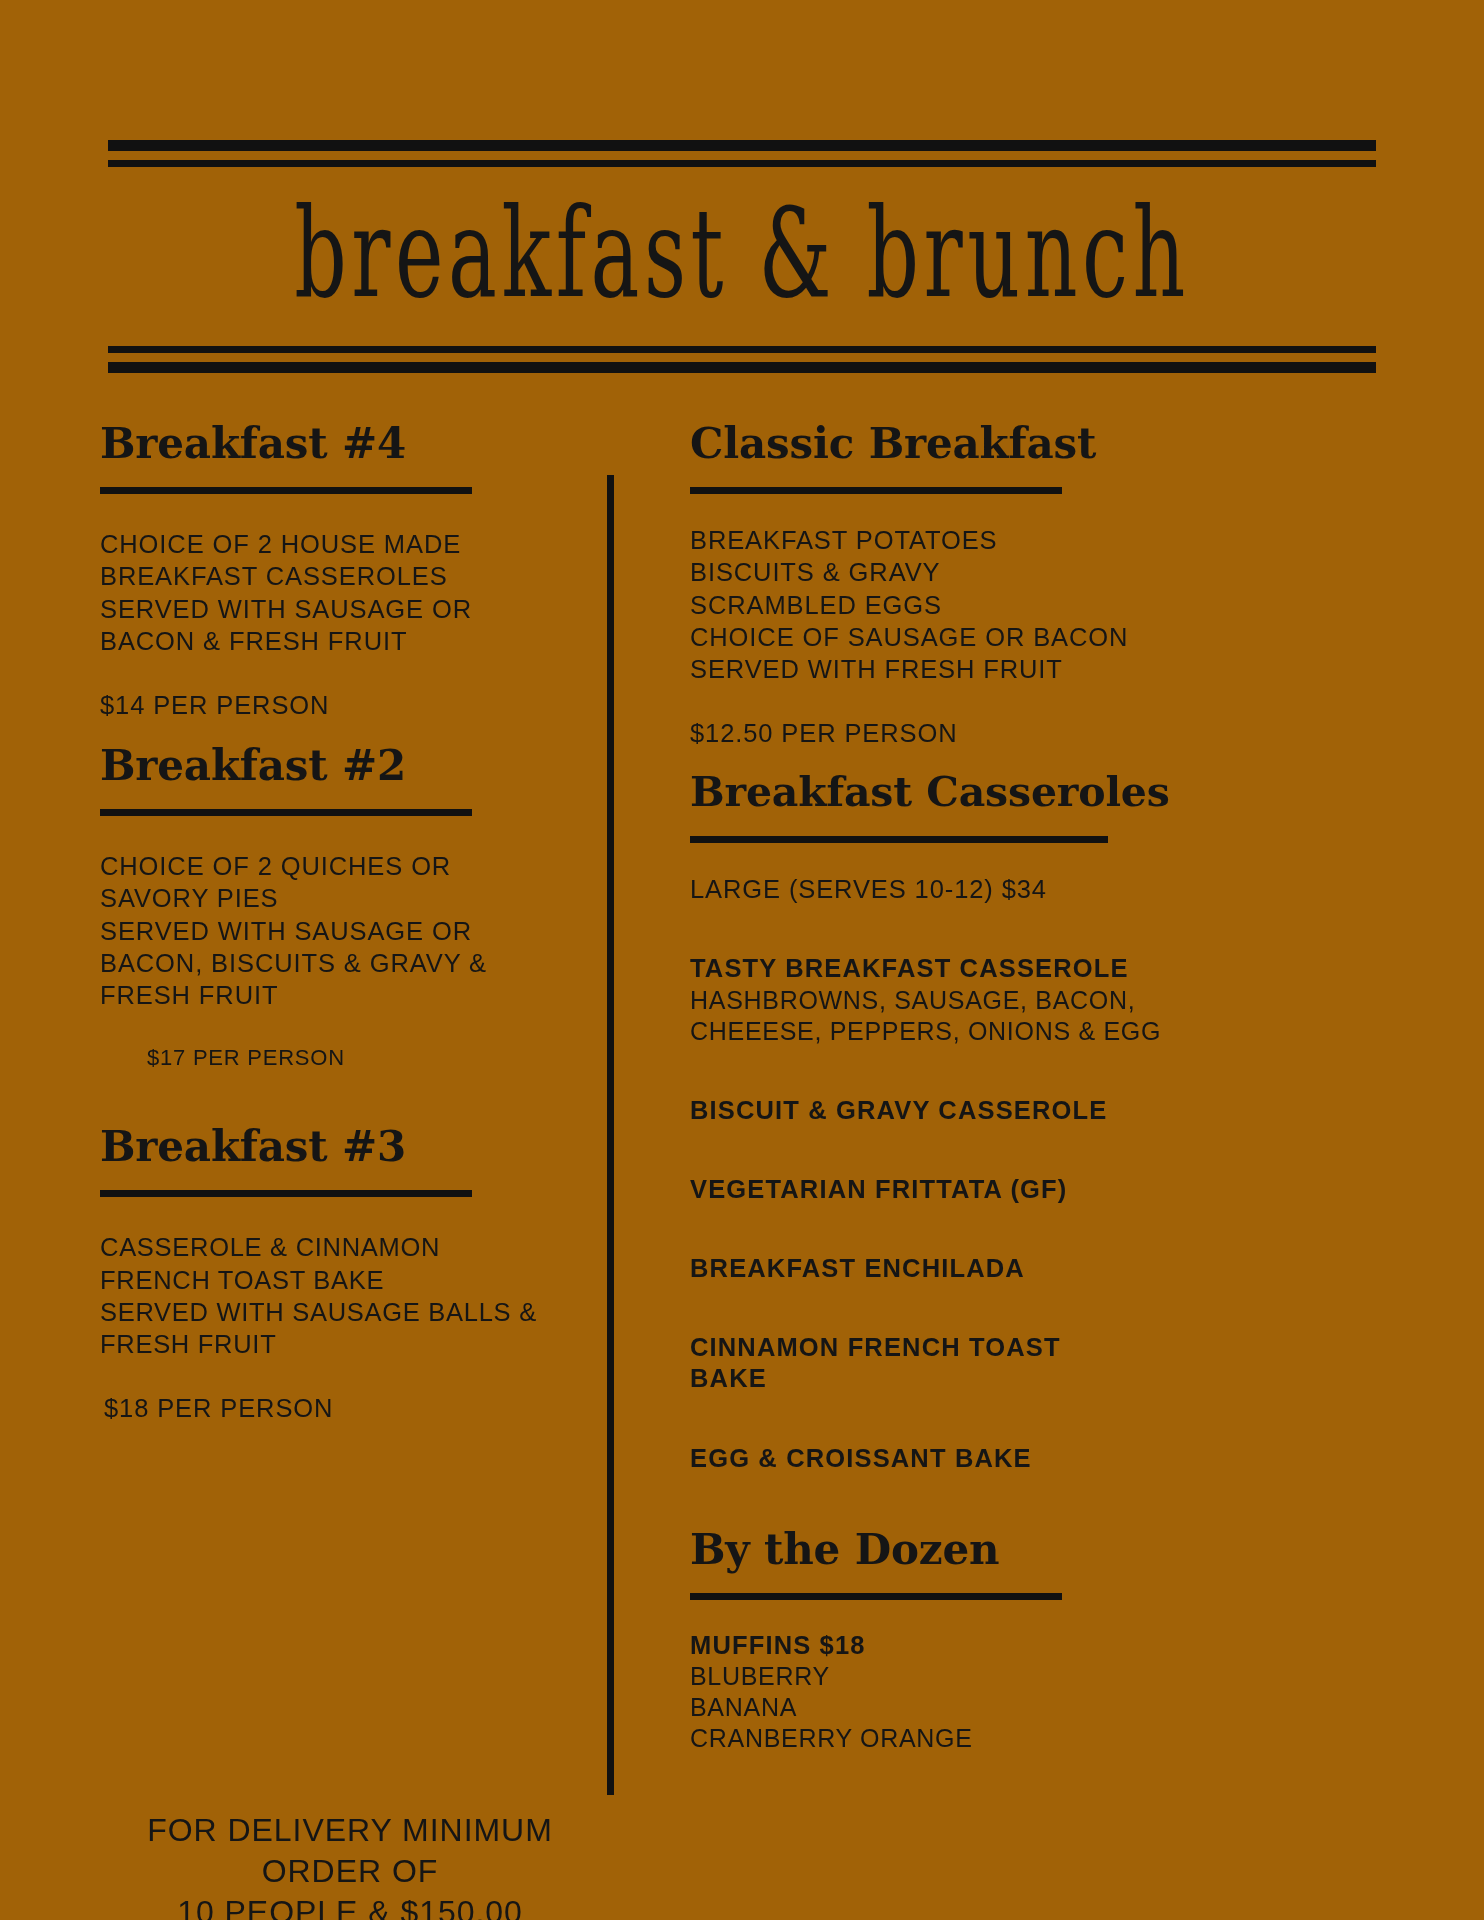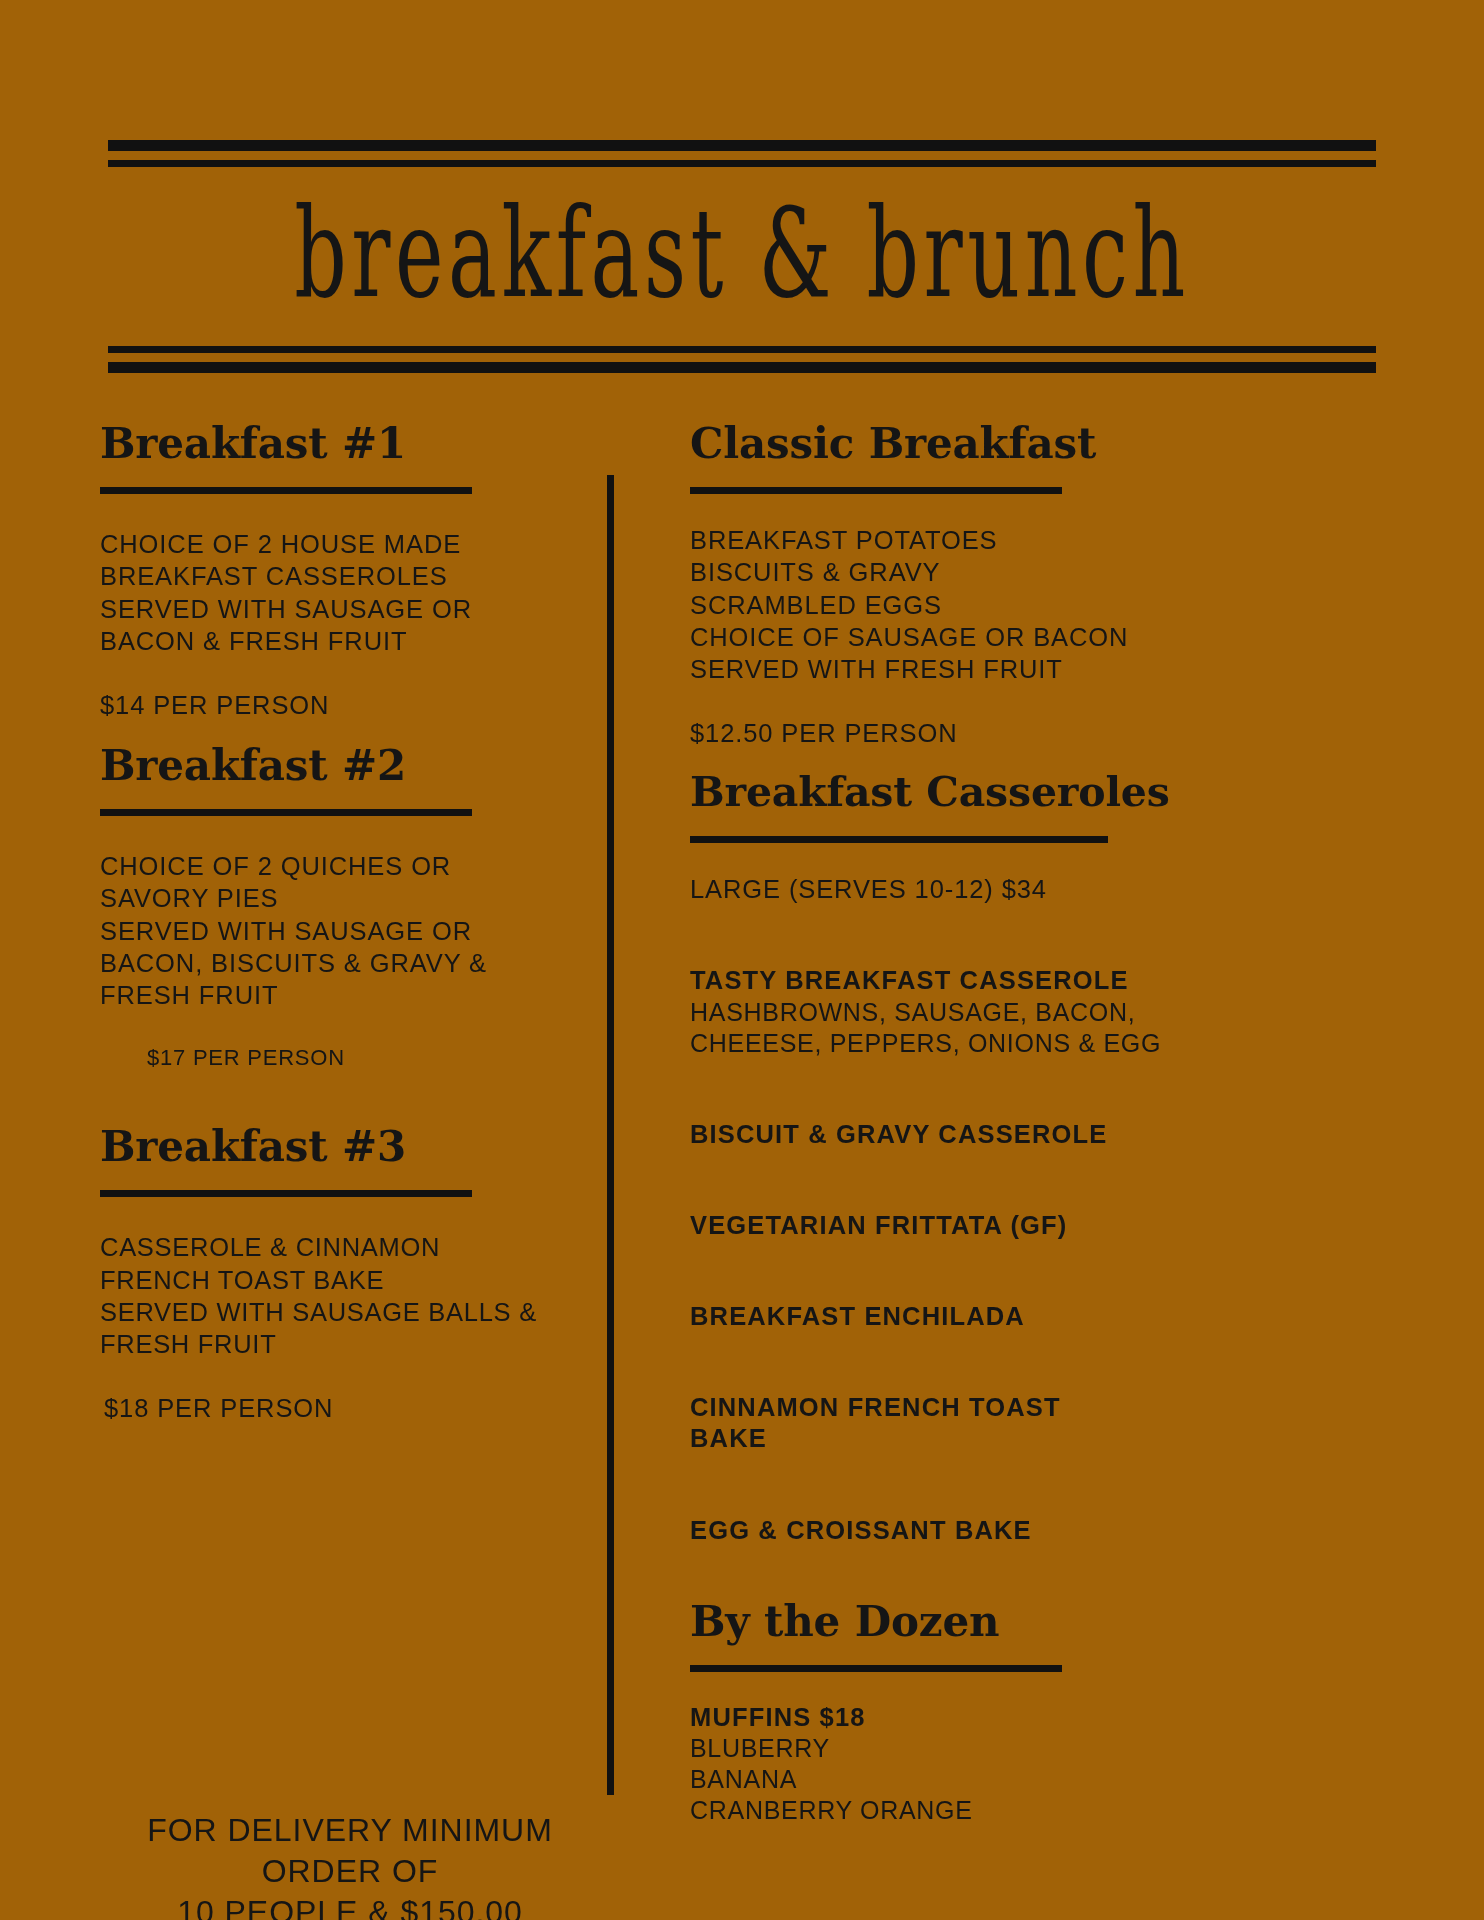--- a/index.html
+++ b/index.html
@@ -154,21 +154,21 @@
     font-family: Liberation Sans, sans-serif;
     font-weight: 400;
     font-size: 25px;
     line-height: 1.25;
     letter-spacing: 0.028em;
     text-transform: uppercase;
   }
   .mt-22 { margin-top: 22px; }
   .mt-30 { margin-top: 30px; }
   .mt-34 { margin-top: 34px; }
-  .mt-38 { margin-top: 60px; }
+  .mt-38 { margin-top: 48px; }
   .mt-52 { margin-top: 52px; }
 
   
   .footer-min {
     position: absolute;
     left: 90px;
     top: 1810px;
     width: 520px;
     text-align: center;
     font-family: "Liberation Sans", sans-serif;
@@ -206,21 +206,21 @@
     <div class="rule-thick"></div>
   </div>
 
   <div class="columns">
 
     <div class="divider"></div>
 
     <div class="col-left">
 
       <div>
-        <div class="sec-head">Breakfast #1</div>
+        <div class="sec-head">Breakfast #4</div>
         <div class="head-rule w-left"></div>
         <div class="body-list mt-34">
           <div>CHOICE OF 2 HOUSE MADE</div>
           <div>BREAKFAST CASSEROLES</div>
           <div>SERVED WITH SAUSAGE OR</div>
           <div>BACON &amp; FRESH FRUIT</div>
         </div>
         <div class="price mt-34">$14 PER PERSON</div>
       </div>
 

